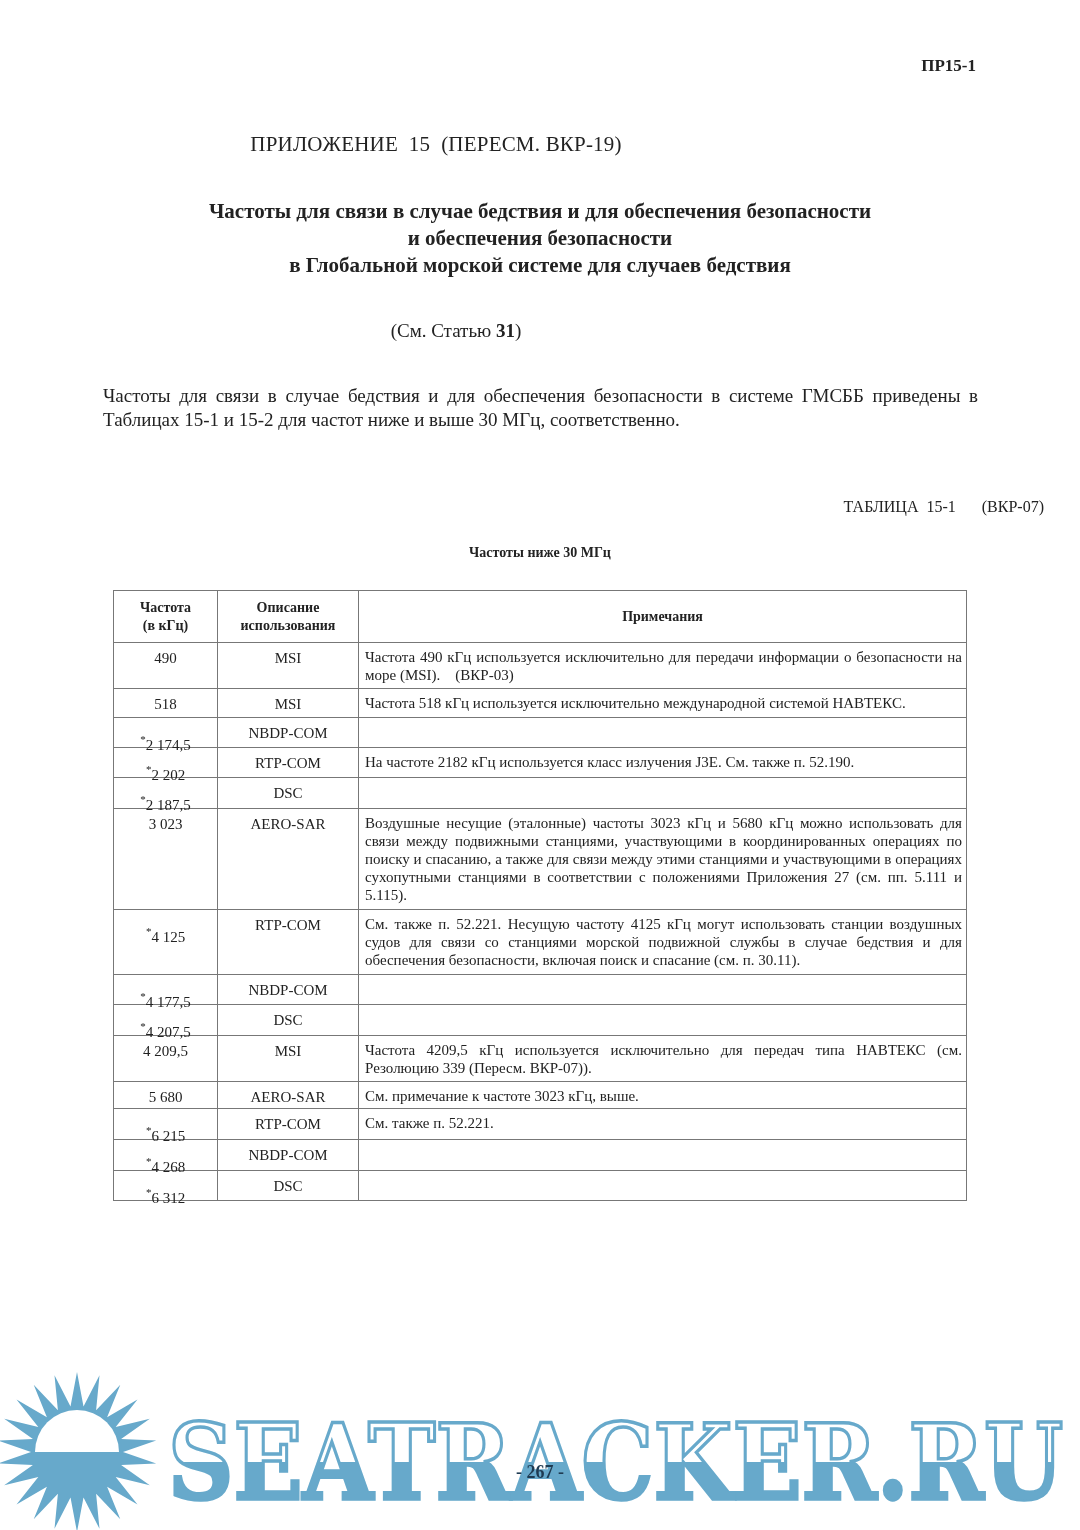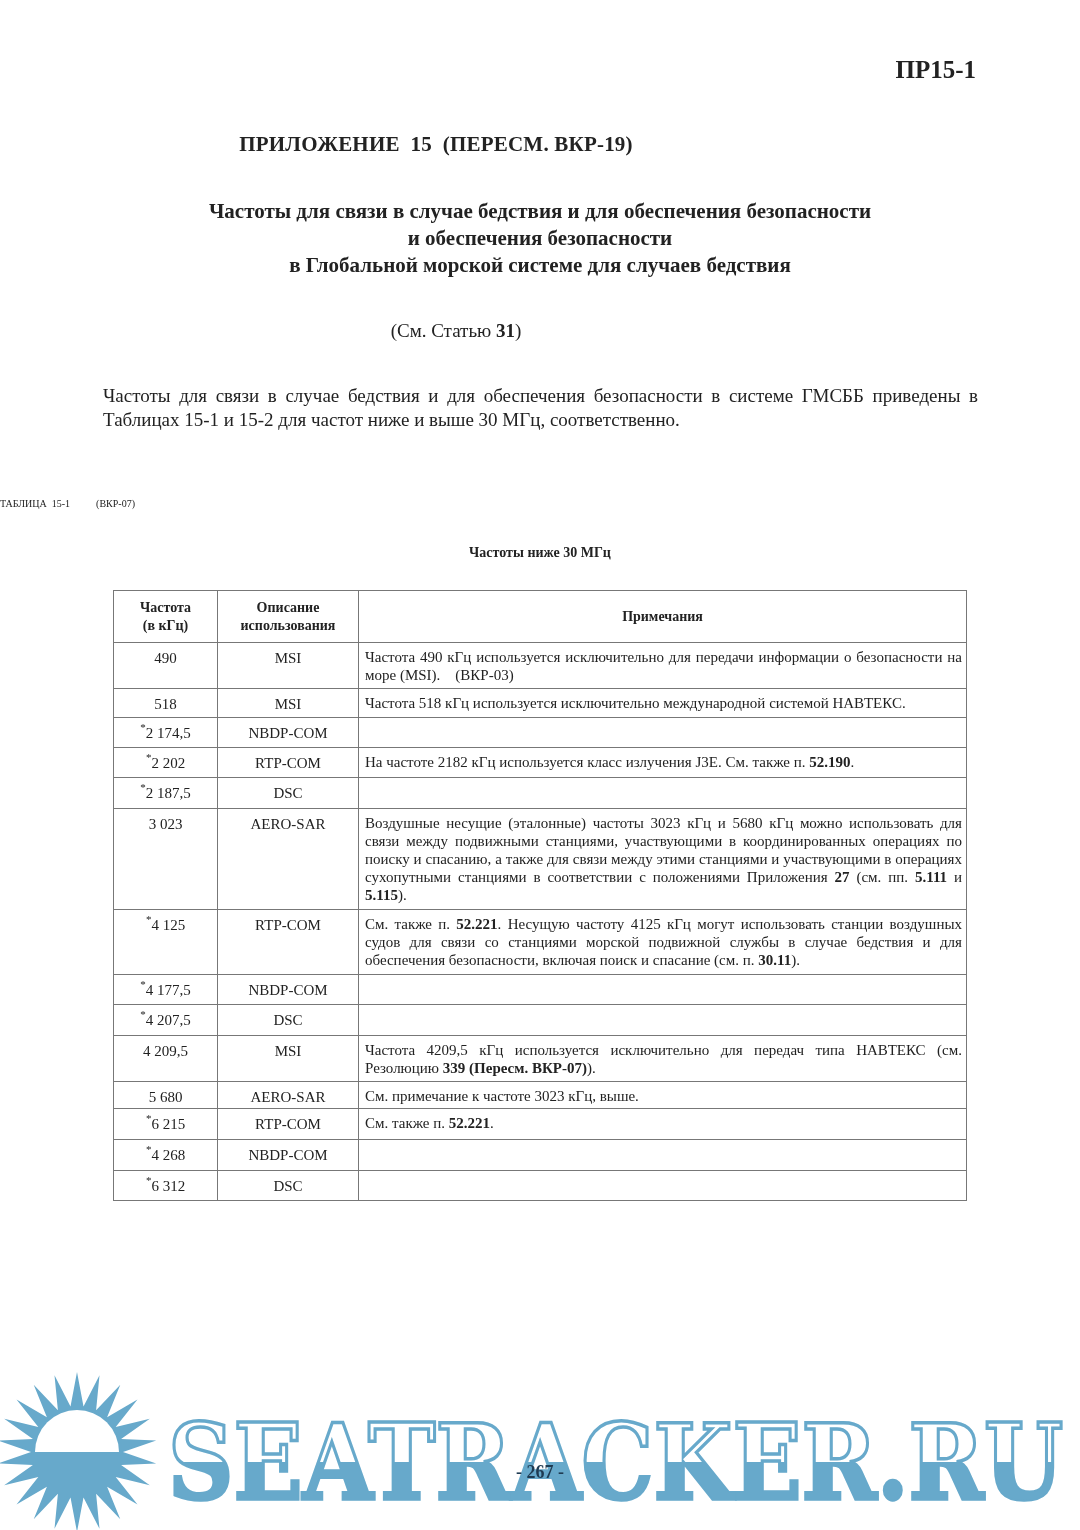--- a/index.html
+++ b/index.html
@@ -1,39 +1,39 @@
 <!DOCTYPE html>
 <html><head>
 <meta charset="utf-8">
 <style>
   html, body { margin: 0; padding: 0; background: #ffffff; }
   body { width: 1080px; height: 1530px; position: relative; overflow: hidden;
          font-family: "Liberation Serif", "DejaVu Serif", serif; color: #222; }
   .abs { position: absolute; }
-  #page-id { right: 104px; top: 56px; font-size: 25px; font-weight: bold; }
-  #annex-title { left: 0; width: 872px; top: 132px; text-align: center; font-size: 21px; letter-spacing: 0.2px; font-weight: bold; }
+  #page-id { right: 104px; top: 56px; font-size: 17px; font-weight: bold; }
+  #annex-title { left: 0; width: 872px; top: 132px; text-align: center; font-size: 21px; letter-spacing: 0.2px; }
   #main-title { left: 0; width: 1080px; top: 198px; text-align: center; font-size: 21px; font-weight: bold; line-height: 27px; }
   #see-article { left: 0; width: 912px; top: 320px; text-align: center; font-size: 19px; }
   #intro { left: 103px; width: 875px; top: 384px; font-size: 19px; line-height: 24px; text-align: justify; }
-  #table-caption { left: 0; width: 962px; top: 498px; text-align: left; font-size: 10px; }
+  #table-caption { left: 0; width: 1044px; top: 498px; text-align: right; font-size: 16px; }
   #table-caption .gap { display: inline-block; width: 26px; }
   #table-subtitle { left: 0; width: 1080px; top: 545px; text-align: center; font-size: 14px; font-weight: bold; }
 
   table#freq-table { position: absolute; left: 113px; top: 590px; width: 854px;
     border-collapse: collapse; font-size: 15px; line-height: 18px; padding-left: 9px; }
   #freq-table th, #freq-table td { border: 1.3px solid #777; padding: 0; vertical-align: top; }
   #freq-table th { font-weight: bold; font-size: 14px; vertical-align: middle; text-align: center; height: 51px; line-height: 18px; }
   #freq-table col.c1 { width: 104px; }
   #freq-table col.c2 { width: 141px; }
   #freq-table td.freq { text-align: center; padding-top: 6px; }
   #freq-table td.use { text-align: center; padding-top: 6px; }
   #freq-table td.note { text-align: justify; padding: 5px 4px 3px 6px; }
   sup.star { font-size: 11px; position: relative; top: -2px; vertical-align: top; line-height: 10px; }
-  .freq-with-star { position: relative; top: 0; }
-  b.ref { font-weight: bold; }
+  .freq-with-star { position: relative; top: 12px; }
+  b.ref { font-weight: normal; }
 
   #logo { left: 0; top: 1372px; }
   #page-number { left: 0; width: 1080px; top: 1462px; text-align: center; font-size: 18px; font-weight: bold; color: #1f3b52; }
 </style>
 </head>
 <body>
 
 <div id="page-id" class="abs">ПР15-1</div>
 
 <div id="annex-title" class="abs" style="white-space:pre;">ПРИЛОЖЕНИЕ  15  (ПЕРЕСМ. ВКР-19)</div>

